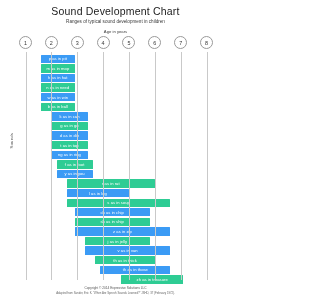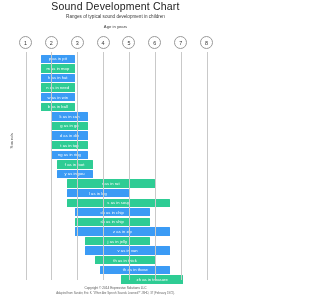--- a/index.html
+++ b/index.html
@@ -12,20 +12,21 @@
     height: 300px;
     overflow: hidden;
     font-family: "Liberation Sans", sans-serif;
     color: #2b2b2b;
     position: relative;
   }
 
   
   .header {
     text-align: center;
+    padding-top: 5px;
   }
   .chart-title {
     font-size: 10.5px;
     font-weight: normal;
     letter-spacing: 0.2px;
     color: #1a1a1a;
     margin: 0;
     line-height: 12px;
   }
   .chart-subtitle {

